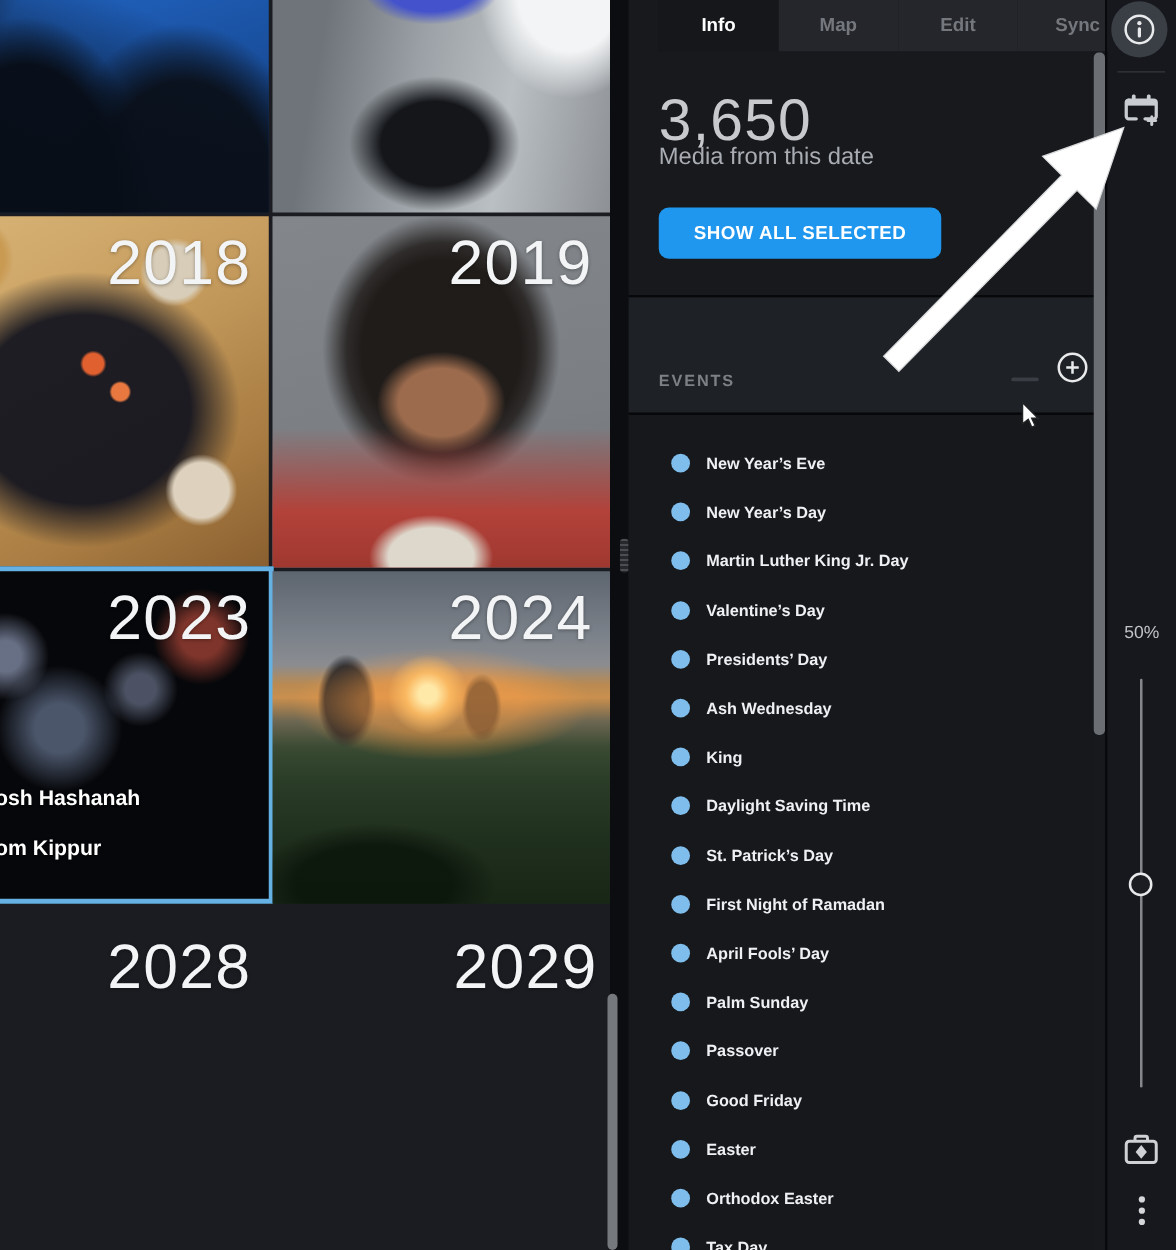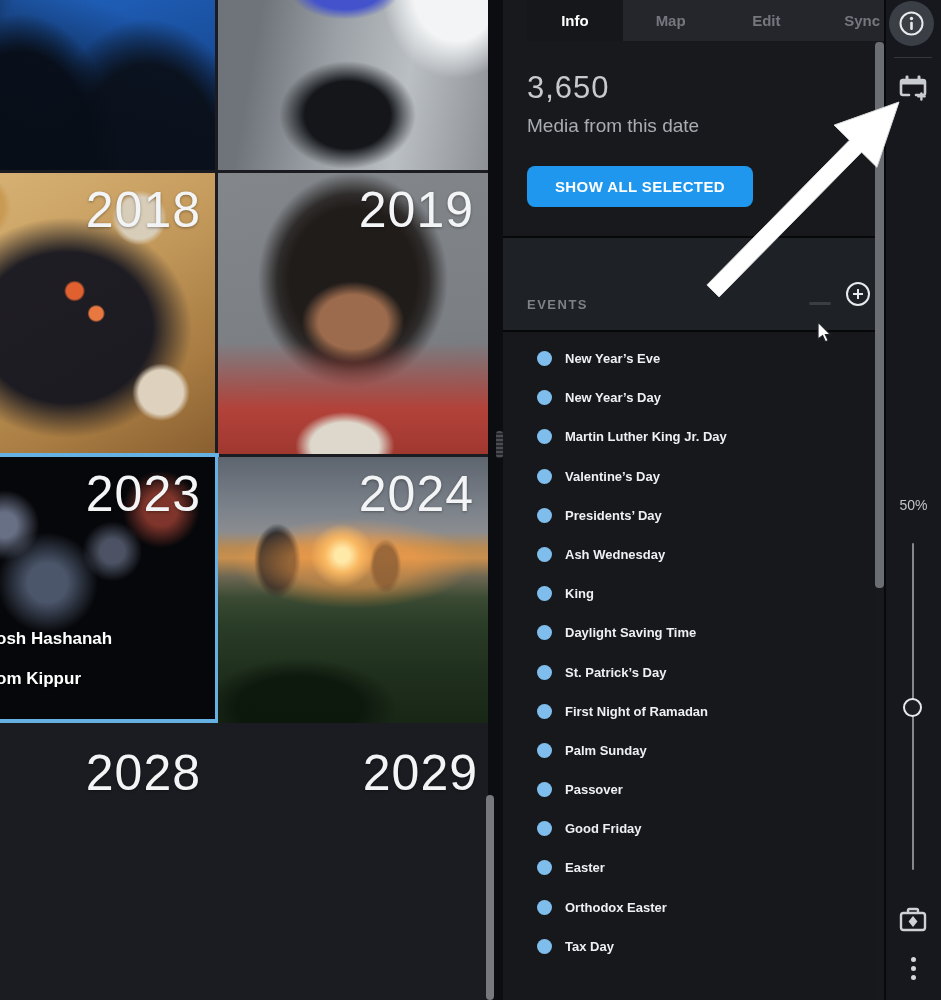--- a/index.html
+++ b/index.html
@@ -64,40 +64,40 @@
   .scroll-left{position:absolute;left:486px;top:795px;width:8px;height:205px;border-radius:4px;background:#75787d;}
 
   
   .panel{position:absolute;left:503px;top:0;width:383px;height:1000px;background:#17191d;}
   .tabbar{position:absolute;left:0;top:0;width:383px;height:41px;display:flex;padding-left:24px;}
   .tab{flex:1;display:flex;align-items:center;justify-content:center;
        font-size:15px;font-weight:600;color:#74777d;background:#24262c;cursor:default;}
   .tab.active{background:#15171b;color:#ffffff;}
 
   .summary{position:absolute;left:0;top:41px;width:383px;height:195px;}
-  .count{position:absolute;left:24px;top:31px;font-size:31px;color:#c7c9cc;letter-spacing:1px;line-height:1;}
+  .count{position:absolute;left:24px;top:31px;font-size:47px;color:#c7c9cc;letter-spacing:1px;line-height:1;}
   .caption{position:absolute;left:24px;top:74px;font-size:19px;color:#a9adb3;}
   .show-btn{position:absolute;left:24px;top:125px;width:226px;height:41px;border:none;border-radius:8px;
             background:#1f97ee;color:#fff;font-family:"Liberation Sans",sans-serif;
             font-size:15px;font-weight:700;letter-spacing:.4px;}
 
   .hdiv{position:absolute;left:0;width:383px;height:2px;background:#07080a;}
   .events-head{position:absolute;left:0;top:238px;width:383px;height:92px;background:#1e2126;}
   .events-title{position:absolute;left:24px;top:59px;font-size:13px;font-weight:600;
                 letter-spacing:1.5px;color:#7d8187;}
   .collapse-dash{position:absolute;left:306px;top:64px;width:22px;height:3px;border-radius:2px;background:#3a3d43;}
   .add-event{position:absolute;left:343px;top:44px;width:24px;height:24px;border-radius:50%;
              border:2px solid #e9eaec;background:transparent;padding:0;}
   .add-event:before,.add-event:after{content:"";position:absolute;background:#e9eaec;}
   .add-event:before{left:5px;top:9px;width:10px;height:2px;}
   .add-event:after{left:9px;top:5px;width:2px;height:10px;}
 
   .events-list{position:absolute;left:0;top:332px;width:372px;height:668px;margin:0;padding:0;
                list-style:none;background:#16181c;overflow:hidden;}
-  .events-list li{display:flex;height:39.2px;padding-left:34px;}
+  .events-list li{display:flex;align-items:center;height:39.2px;padding-left:34px;}
   .events-list li:first-child{margin-top:19px;}
   .dot{width:15px;height:15px;border-radius:50%;background:#7fbeec;flex:0 0 auto;}
   .evt-label{margin-left:13px;font-size:13px;font-weight:700;color:#eef0f2;}
 
   .scroll-right{position:absolute;left:875px;top:42px;width:9px;height:546px;border-radius:4px;background:#6b6e73;}
   .toolbar-gap{position:absolute;left:884px;top:0;width:2px;height:1000px;background:#08090b;}
 
   
   .toolbar{position:absolute;left:886px;top:0;width:55px;height:1000px;background:#17181d;}
   .info-btn{position:absolute;left:3px;top:1px;width:45px;height:45px;border-radius:50%;
@@ -209,20 +209,24 @@
     <li>
         <span class="dot"></span>
         <span class="evt-label">St. Patrick’s Day</span>
       </li>
     <li>
         <span class="dot"></span>
         <span class="evt-label">First Night of Ramadan</span>
       </li>
     <li>
         <span class="dot"></span>
+        <span class="evt-label">April Fools’ Day</span>
+      </li>
+    <li>
+        <span class="dot"></span>
         <span class="evt-label">Palm Sunday</span>
       </li>
     <li>
         <span class="dot"></span>
         <span class="evt-label">Passover</span>
       </li>
     <li>
         <span class="dot"></span>
         <span class="evt-label">Good Friday</span>
       </li>

